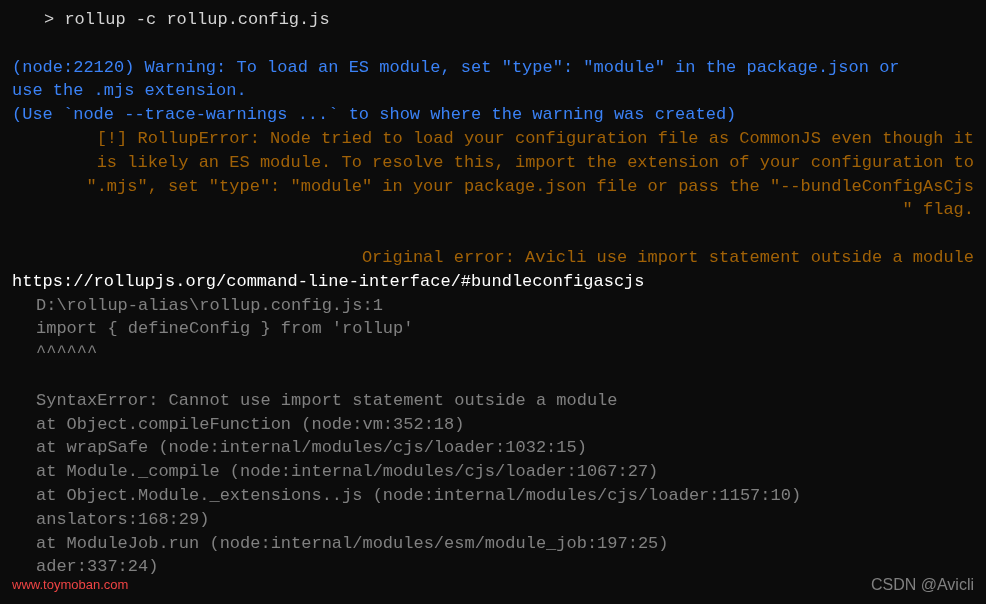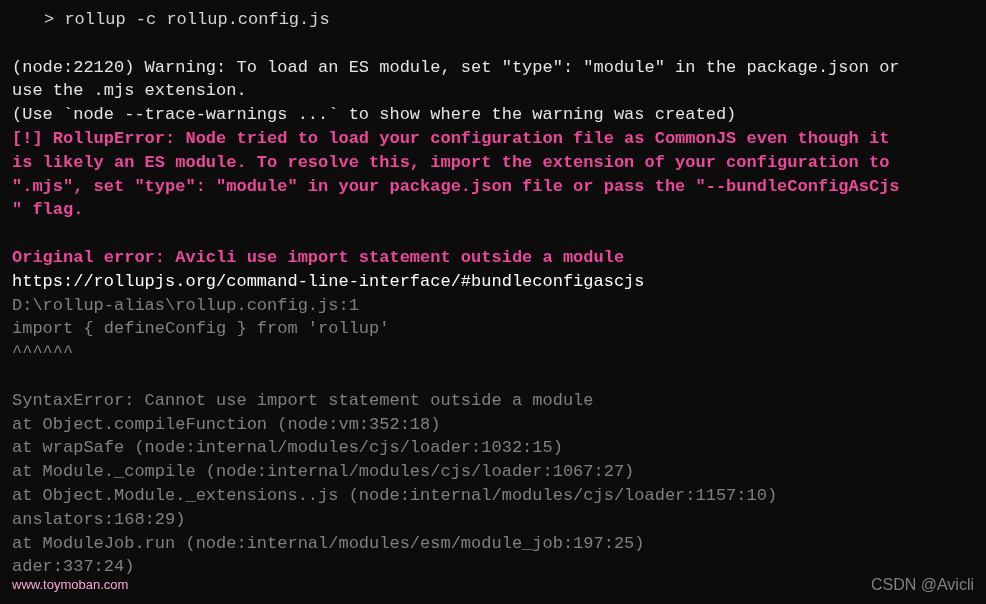--- a/index.html
+++ b/index.html
@@ -20,45 +20,47 @@
       position: relative;
     }
     .prompt-line {
       color: #d4d4d4;
       margin-left: 32px;
     }
     .blank-line {
       height: 1.4em;
     }
     .gray-text {
-      color: #e5e5e5;
+      color: #3b82f6;
     }
     .red-bold {
-      color: #ec4899;
-      font-weight: bold;
+      color: #a16207;
+      font-weight: normal;
+      text-align: right;
     }
     .link {
       color: #ffffff;
     }
     .dim-text {
       color: #808080;
+      margin-left: 24px;
     }
     .watermark {
       position: absolute;
       bottom: 8px;
       right: 12px;
       color: #808080;
       font-size: 16px;
       font-family: Arial, sans-serif;
     }
     .faint-bg {
       position: absolute;
       bottom: 10px;
       left: 12px;
-      color: #f9a8d4;
+      color: #ef4444;
       font-size: 13px;
       font-family: Arial, sans-serif;
     }
   </style>
 </head>
 <body>
 
 <div class="prompt-line">
   <span>&gt;</span>
   <span> </span><span>rollup -c rollup.config.js</span>

